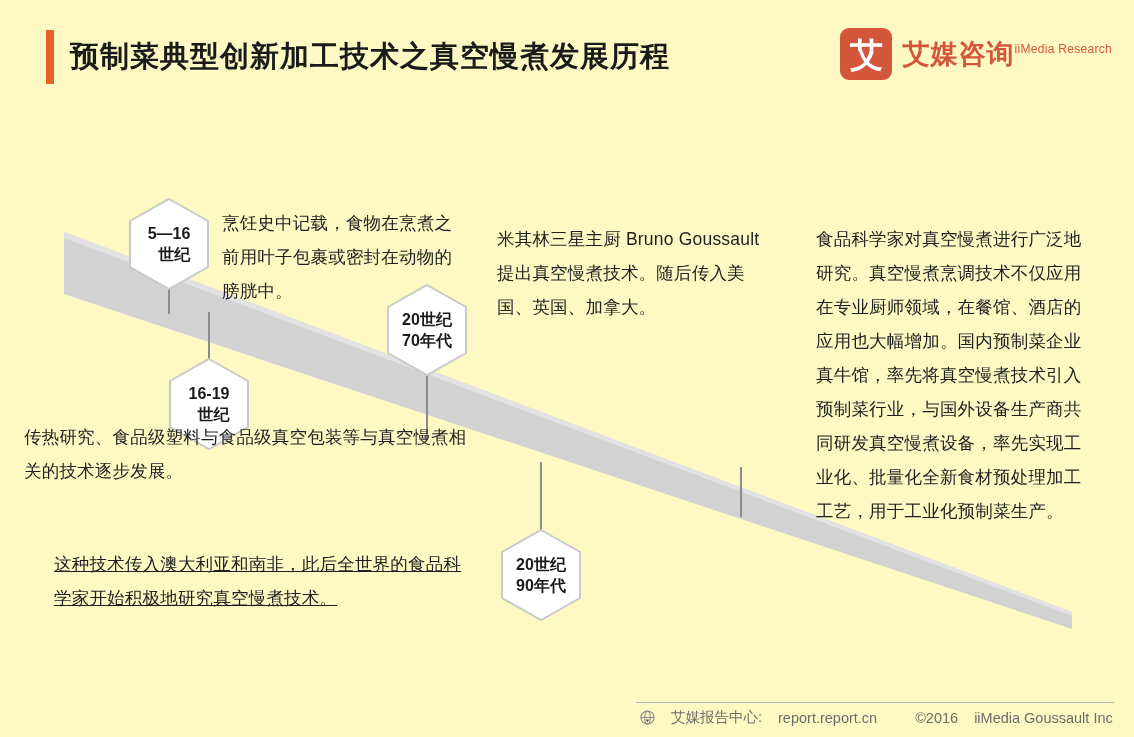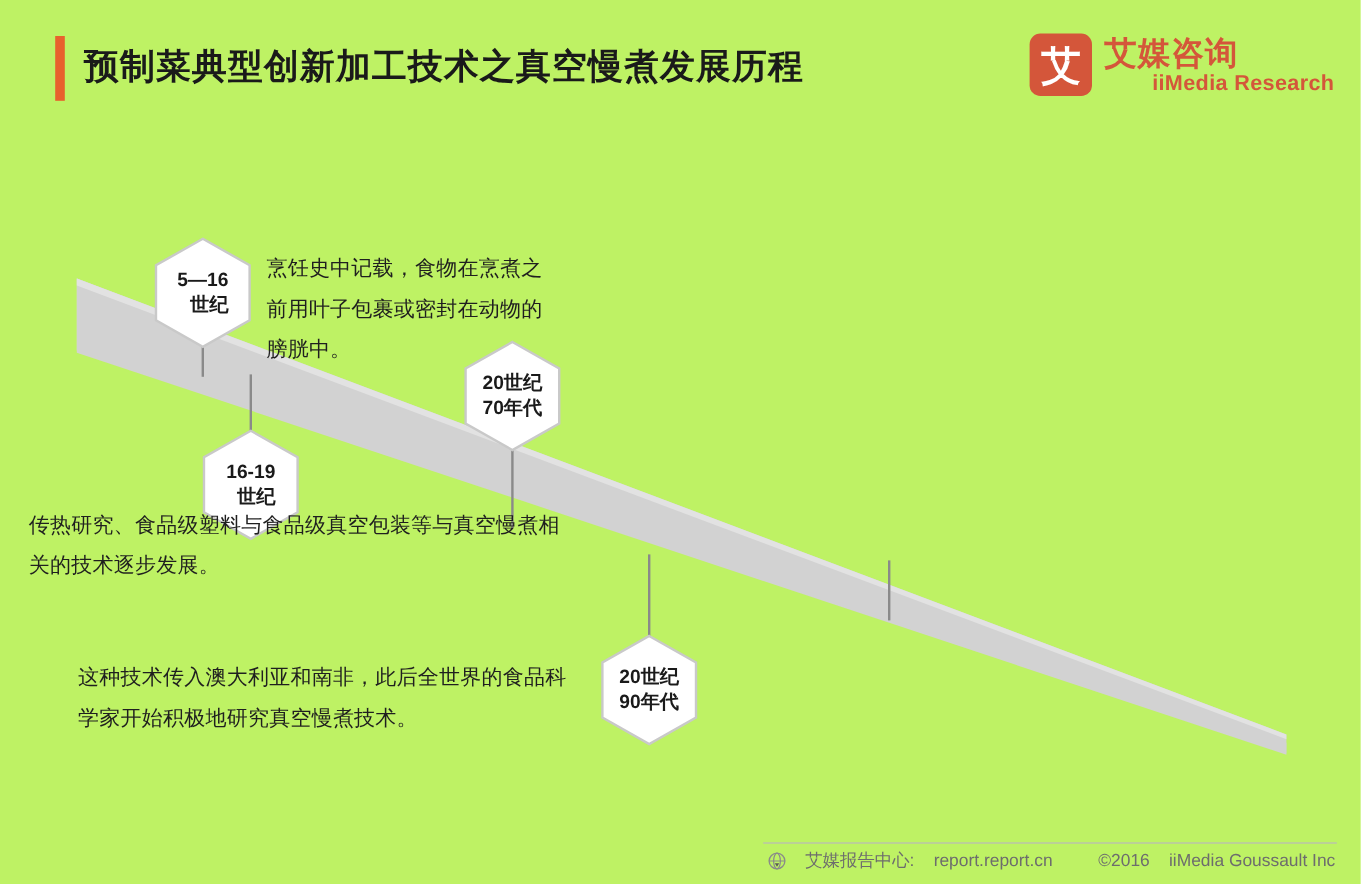--- a/index.html
+++ b/index.html
@@ -7,21 +7,21 @@
     padding: 0;
     background: #ffffff;
   }
   body {
     font-family: "Liberation Sans", "DejaVu Sans", sans-serif;
   }
   #page {
     position: relative;
     width: 1134px;
     height: 737px;
-    background: #bef264;
+    background: #fef9c3;
     overflow: hidden;
   }
 
   
   #header-accent-bar {
     position: absolute;
     left: 46px;
     top: 30px;
     width: 8px;
     height: 54px;
@@ -57,37 +57,36 @@
     color: #ffffff;
     font-size: 33px;
     font-weight: bold;
     display: flex;
     align-items: center;
     justify-content: center;
     line-height: 1;
   }
   #logo-text {
     display: flex;
-    flex-direction: column;
+    flex-direction: row;
     justify-content: space-between;
   }
   #logo-cn {
     font-size: 27px;
     font-weight: bold;
     color: #d4563a;
     letter-spacing: 1px;
     line-height: 30px;
   }
   #logo-en {
-    font-size: 18px;
-    font-weight: bold;
+    font-size: 12px;
+    font-weight: normal;
     color: #d4563a;
     letter-spacing: 0.3px;
     line-height: 20px;
-    margin-left: 40px;
   }
 
   
   #ribbon-svg {
     position: absolute;
     left: 0;
     top: 0;
     width: 1134px;
     height: 737px;
     pointer-events: none;
@@ -245,23 +244,25 @@
     </svg>
     <div class="hex-label">20世纪
 90年代</div>
   </div>
 
 
   <div class="text-block" style="left:24px; top:420px; width:452px;">传热研究、食品级塑料与食品级真空包装等与真空慢煮相关的技术逐步发展。</div>
 
   <div class="text-block" style="left:222px; top:206px; width:232px;">烹饪史中记载，食物在烹煮之前用叶子包裹或密封在动物的膀胱中。</div>
 
-
-  <div class="text-block" style="left:65px; top:547px; width:420px;">这种技术传入澳大利亚和南非，此后全世界的食品科学家开始积极地研究真空慢煮技术。</div>
-
+  <div class="text-block" style="left:497px; top:222px; width:276px;">米其林三星主厨 Bruno Goussault 提出真空慢煮技术。随后传入美国、英国、加拿大。</div>
+
+  <div class="text-block" style="left:54px; top:547px; width:420px;text-decoration:underline;">这种技术传入澳大利亚和南非，此后全世界的食品科学家开始积极地研究真空慢煮技术。</div>
+
+  <div class="text-block" style="left:816px; top:222px; width:272px;">食品科学家对真空慢煮进行广泛地研究。真空慢煮烹调技术不仅应用在专业厨师领域，在餐馆、酒店的应用也大幅增加。国内预制菜企业真牛馆，率先将真空慢煮技术引入预制菜行业，与国外设备生产商共同研发真空慢煮设备，率先实现工业化、批量化全新食材预处理加工工艺，用于工业化预制菜生产。</div>
 
   <div id="footer-rule"></div>
   <div id="footer">
     <svg id="footer-globe-icon" viewBox="0 0 16 16">
       <circle cx="8" cy="8" r="7" fill="none" stroke="#8a8a8a" stroke-width="1.2"></circle>
       <ellipse cx="8" cy="8" rx="3" ry="7" fill="none" stroke="#8a8a8a" stroke-width="1.1"></ellipse>
       <line x1="1" y1="8" x2="15" y2="8" stroke="#8a8a8a" stroke-width="1.1"></line>
       <path d="M6 10 L8 13 L10 10 Z" fill="#5a5a5a"></path>
     </svg>
     <span>艾媒报告中心:</span>

